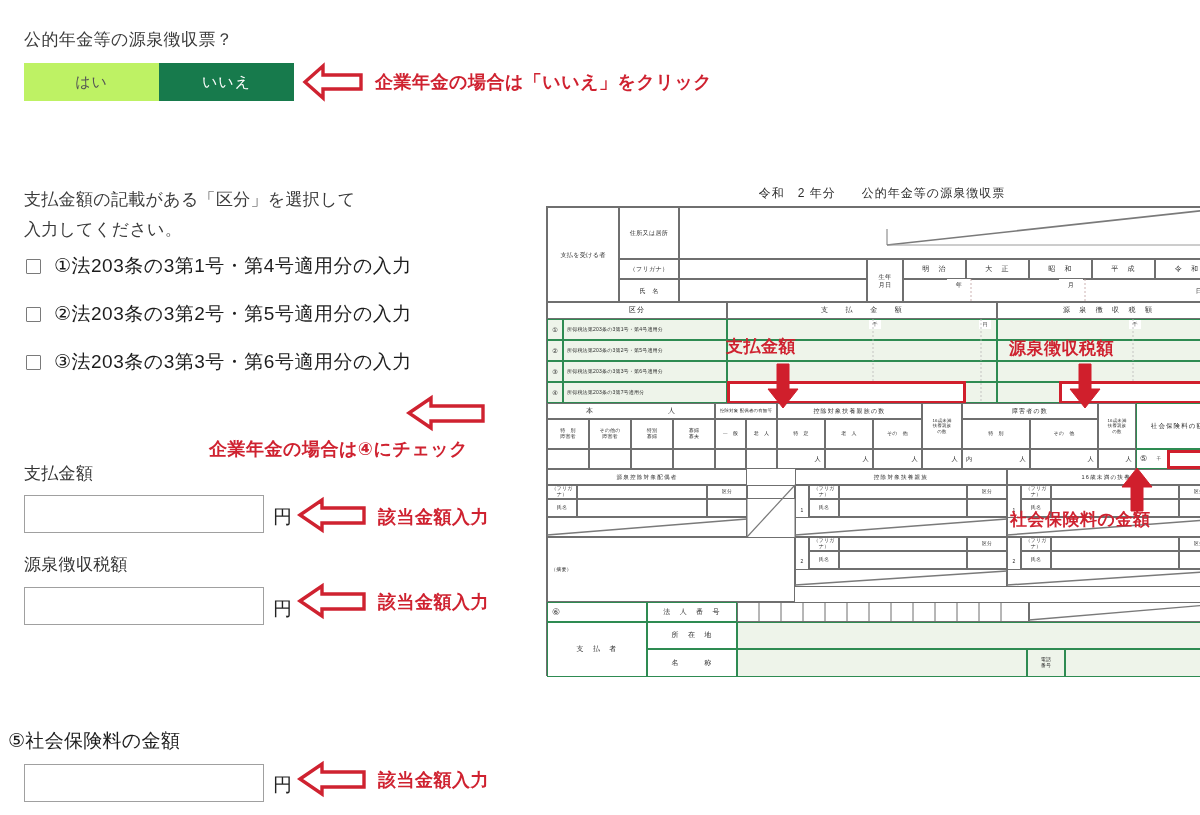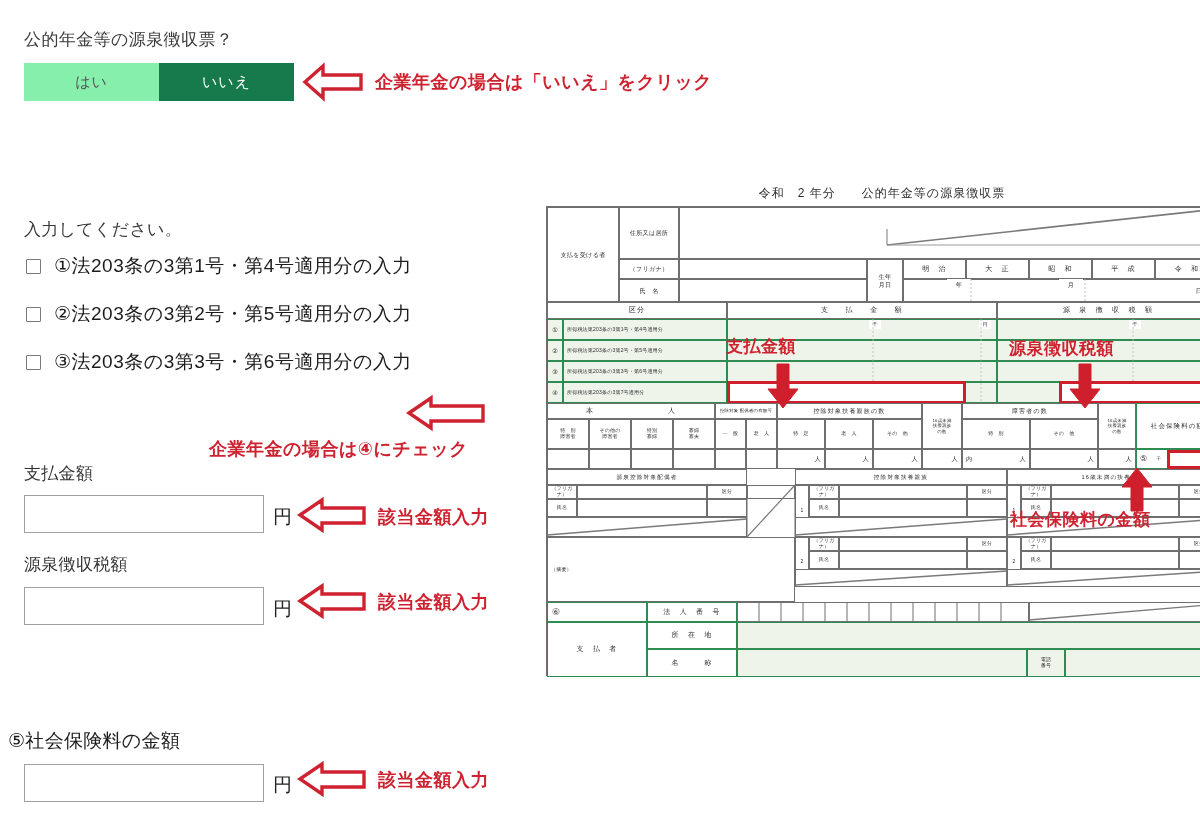--- a/index.html
+++ b/index.html
@@ -20,21 +20,21 @@
   .q-text {
     font-size: 17px; color: #3a3a3a; white-space: nowrap;
     letter-spacing: .4px;
   }
   .toggle-row { display: flex; }
   .tgl {
     width: 135px; height: 38px; line-height: 38px;
     text-align: center; font-size: 15px; letter-spacing: 1px;
     cursor: pointer; user-select: none;
   }
-  .tgl.off { background: #86efac; color: #555; }
+  .tgl.off { background: #bef264; color: #555; }
   .tgl.on  { background: #177a4c; color: #ffffff; }
 
   .lead { font-size: 17px; color: #3a3a3a; white-space: nowrap; letter-spacing:.3px;}
 
   .cb-row { display: flex; align-items: center; white-space: nowrap; }
   .cbox {
     width: 15px; height: 15px; border: 1px solid #7a7a7a;
     background: #fff; display: inline-block; margin-right: 13px;
     flex: 0 0 auto; border-radius: 1px;
   }
@@ -105,20 +105,21 @@
   <div class="abs toggle-row" style="left:24px; top:63px;">
     <div class="tgl off">はい</div>
     <div class="tgl on">いいえ</div>
   </div>
 
   <svg class="abs" style="left:303px; top:62px;" width="60" height="40" viewBox="0 0 60 40">
     <polygon points="2,20 20,4 20,13 58,13 58,27 20,27 20,36" fill="#ffffff" stroke="#cf2230" stroke-width="3.4" stroke-linejoin="miter"></polygon>
   </svg>
   <div class="abs ann" style="left:375px; top:70px;">企業年金の場合は「いいえ」をクリック</div>
 
+  <div class="abs lead" style="left:24px; top:188px;">支払金額の記載がある「区分」を選択して</div>
   <div class="abs lead" style="left:24px; top:218px;">入力してください。</div>
 
   <div class="abs cb-row" style="left:26px; top:253px;">
     <span class="cbox"></span>
     <span class="cb-label">①法203条の3第1号・第4号適用分の入力</span>
   </div>
   <div class="abs cb-row" style="left:26px; top:301px;">
     <span class="cbox"></span>
     <span class="cb-label">②法203条の3第2号・第5号適用分の入力</span>
   </div>

